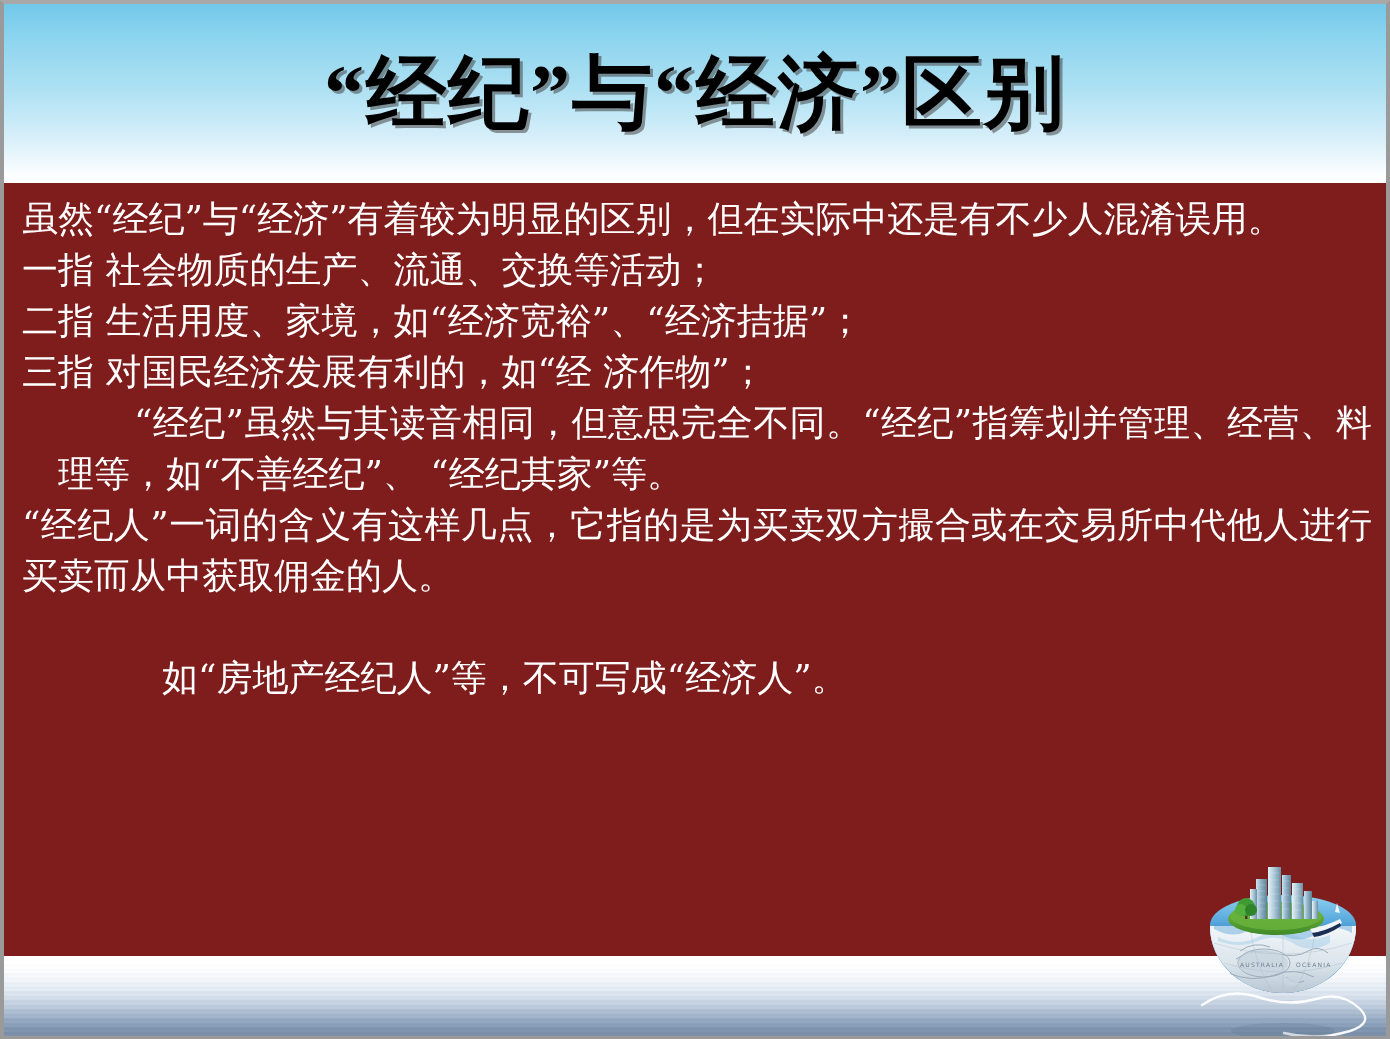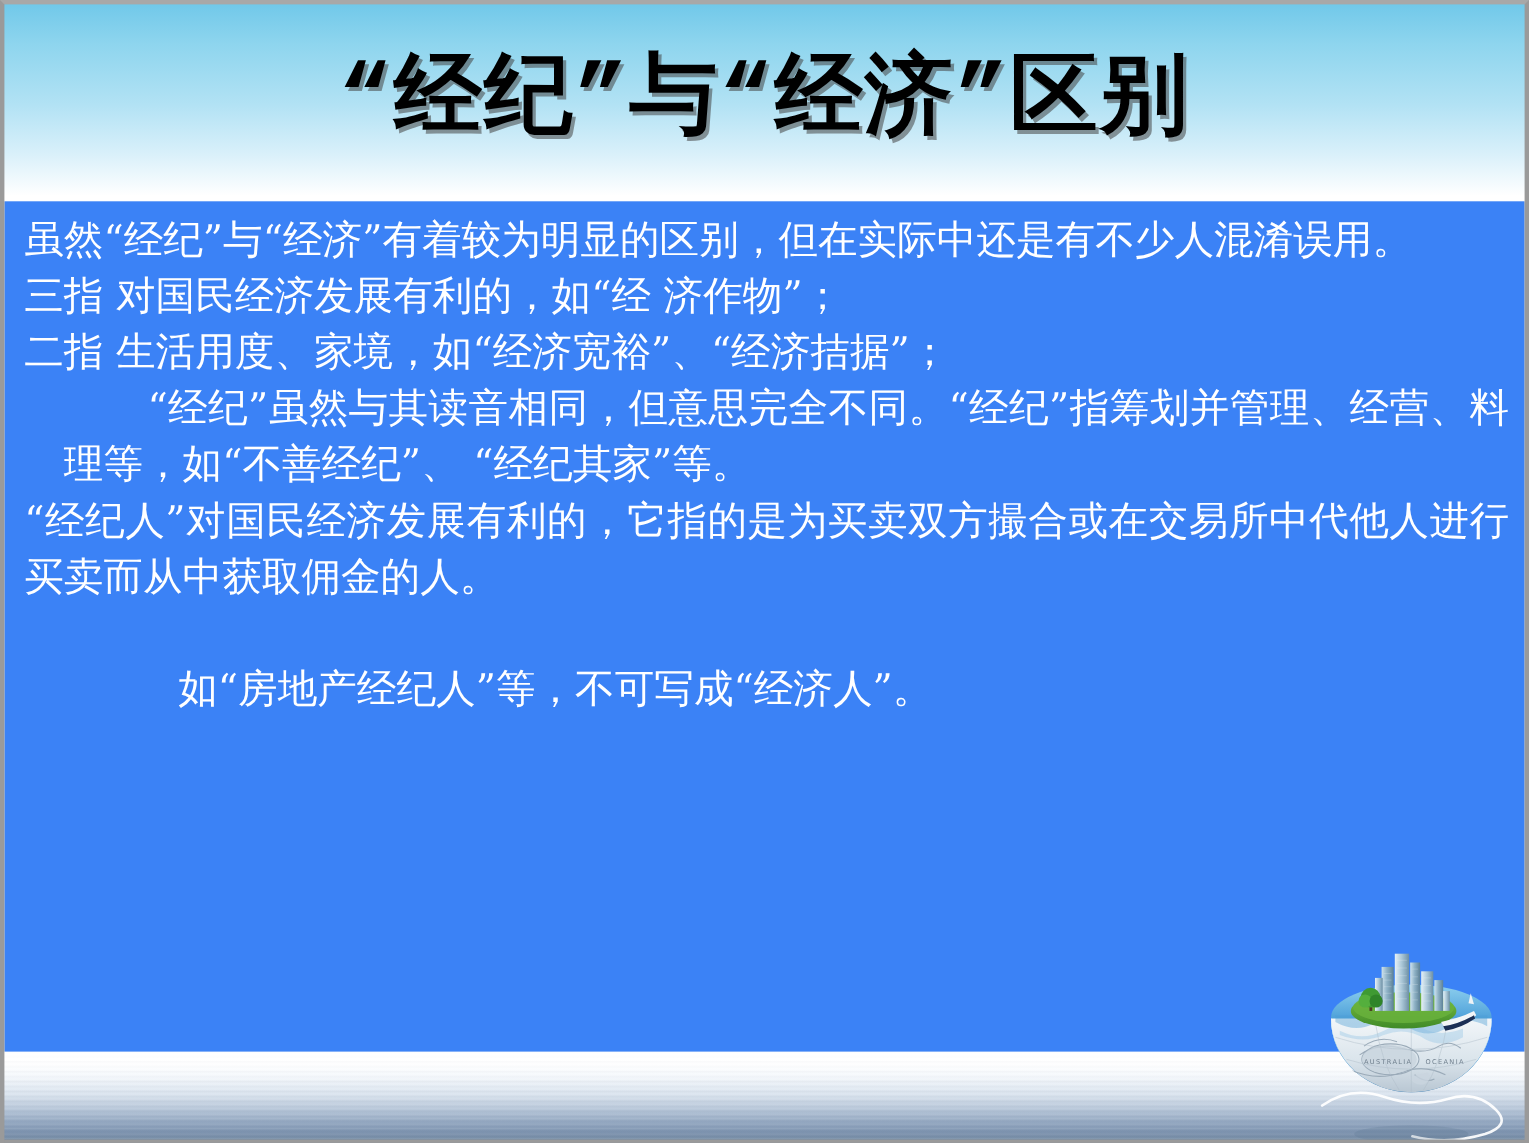--- a/index.html
+++ b/index.html
@@ -107,32 +107,32 @@
     justify-content: center;
   }
   .slide-title {
     font-size: 80px;
     font-weight: 700;
     color: #000000;
     letter-spacing: 2px;
     line-height: 1;
     white-space: nowrap;
     text-shadow: 3px 3px 0 rgba(70,70,70,0.55);
-    font-family: Liberation Mono, monospace;
+    font-family: Liberation Serif, serif;
     text-align: right;
   }
 
   
   .body-panel {
     position: absolute;
     left: 4px;
     top: 183px;
     width: 1382px;
     height: 773px;
-    background: #3b82f6;
+    background: #7f1d1d;
     overflow: hidden;
   }
 
   .body-text {
     position: absolute;
     left: 18px;
     top: 10px;
     width: 1350px;
     color: #ffffff;
     font-size: 36px;
@@ -170,24 +170,25 @@
   <div class="water"></div>
   <div class="water-haze"></div>
 
   <div class="title-area">
     <div class="slide-title">“经纪”与“经济”区别</div>
   </div>
 
   <div class="body-panel">
     <div class="body-text">
       <p class="para">虽然“经纪”与“经济”有着较为明显的区别，但在实际中还是有不少人混淆误用。</p>
+      <p class="para">一指 社会物质的生产、流通、交换等活动；</p>
+      <p class="para">二指 生活用度、家境，如“经济宽裕”、“经济拮据”；</p>
       <p class="para">三指 对国民经济发展有利的，如“经 济作物”；</p>
-      <p class="para">二指 生活用度、家境，如“经济宽裕”、“经济拮据”；</p>
       <p class="para indent2">“经纪”虽然与其读音相同，但意思完全不同。“经纪”指筹划并管理、经营、料理等，如“不善经纪”、 “经纪其家”等。</p>
-      <p class="para">“经纪人”对国民经济发展有利的，它指的是为买卖双方撮合或在交易所中代他人进行买卖而从中获取佣金的人。</p>
+      <p class="para">“经纪人”一词的含义有这样几点，它指的是为买卖双方撮合或在交易所中代他人进行买卖而从中获取佣金的人。</p>
       <p class="para spacer"></p>
       <p class="para indent4">如“房地产经纪人”等，不可写成“经济人”。</p>
     </div>
   </div>
 
   <div class="globe-wrap">
     <svg class="globe-svg" viewBox="0 0 178 190" xmlns="http://www.w3.org/2000/svg" aria-hidden="true">
       <defs>
         <linearGradient id="seaGrad" x1="0" y1="0" x2="0" y2="1">
           <stop offset="0%" stop-color="#8fd0ef"></stop>

